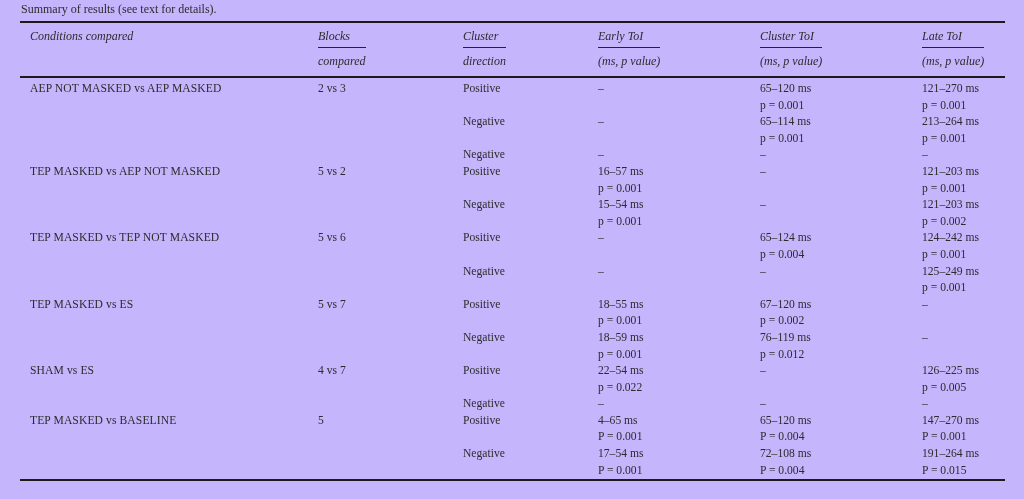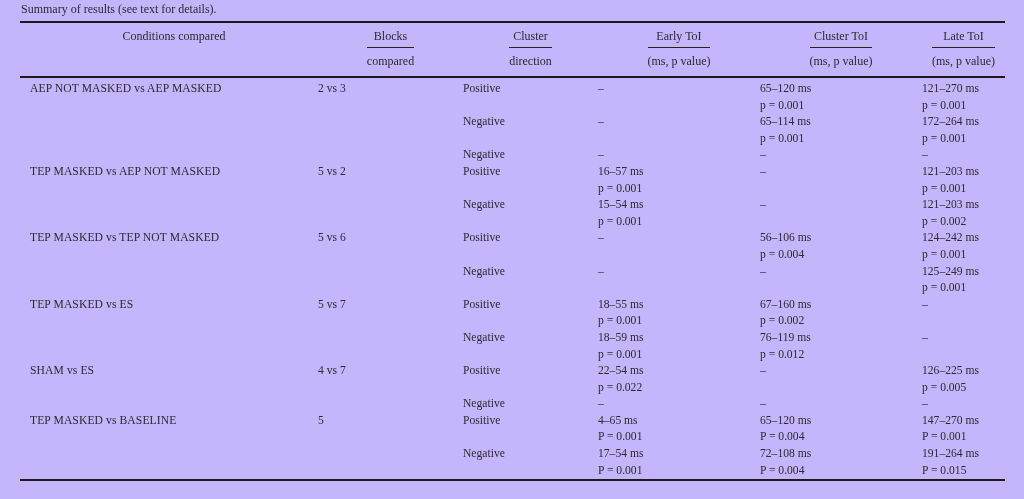--- a/index.html
+++ b/index.html
@@ -36,26 +36,27 @@
     border-bottom: 2.5px solid #1b1b1b;
   }
   col.c1 { width: 298px; }
   col.c2 { width: 145px; }
   col.c3 { width: 135px; }
   col.c4 { width: 162px; }
   col.c5 { width: 162px; }
   col.c6 { width: 83px; }
 
   thead th {
-    text-align: center;
+    text-align: left;
     font-weight: normal;
     vertical-align: top;
     font-size: 12px;
     padding: 6px 0 7px 0;
     border-bottom: 2.5px solid #1b1b1b;
+    font-style: italic;
   }
   thead th.first { padding-left: 10px; }
   .hgrp { display: inline-block; }
   .hline1 {
     display: block;
     line-height: 14px;
     padding-bottom: 4px;
     border-bottom: 1.3px solid #242424;
     white-space: nowrap;
   }
@@ -168,21 +169,21 @@
             <div>Negative</div>
           </td>
           <td>
             <div>–</div>
           </td>
           <td>
             <div>65–114 ms</div>
             <div>p = 0.001</div>
           </td>
           <td>
-            <div>172–264 ms</div>
+            <div>213–264 ms</div>
             <div>p = 0.001</div>
           </td>
         </tr>
         <tr>
           <td class="first">
             <div class="condition"></div>
           </td>
           <td>
             <div></div>
           </td>
@@ -250,21 +251,21 @@
           <td>
             <div>5 vs 6</div>
           </td>
           <td>
             <div>Positive</div>
           </td>
           <td>
             <div>–</div>
           </td>
           <td>
-            <div>56–106 ms</div>
+            <div>65–124 ms</div>
             <div>p = 0.004</div>
           </td>
           <td>
             <div>124–242 ms</div>
             <div>p = 0.001</div>
           </td>
         </tr>
         <tr>
           <td class="first">
             <div class="condition"></div>
@@ -294,21 +295,21 @@
             <div>5 vs 7</div>
           </td>
           <td>
             <div>Positive</div>
           </td>
           <td>
             <div>18–55 ms</div>
             <div>p = 0.001</div>
           </td>
           <td>
-            <div>67–160 ms</div>
+            <div>67–120 ms</div>
             <div>p = 0.002</div>
           </td>
           <td>
             <div>–</div>
           </td>
         </tr>
         <tr>
           <td class="first">
             <div class="condition"></div>
           </td>

